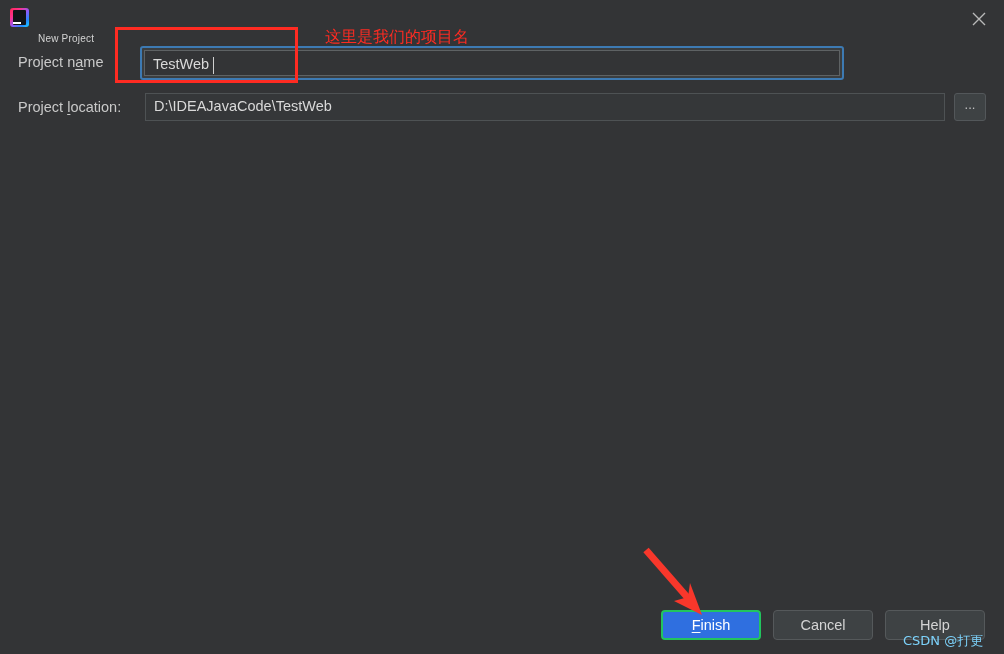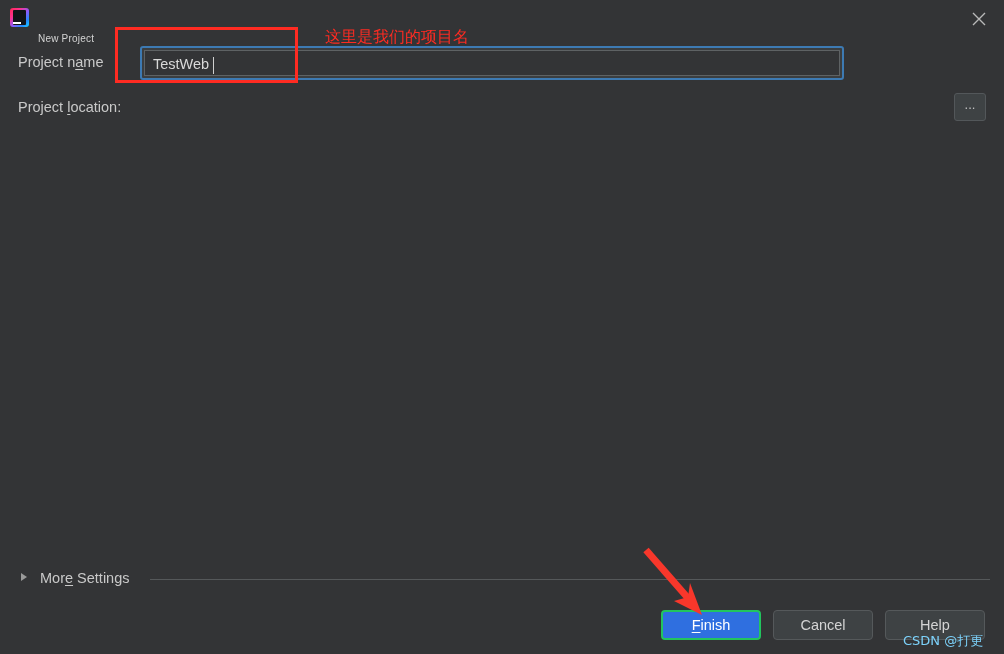--- a/index.html
+++ b/index.html
@@ -276,28 +276,26 @@
 
   <div id="project-name-wrap">
     <div id="project-name-inner">
       <div id="project-name-value">TestWeb</div>
       <div id="caret"></div>
     </div>
   </div>
 
   <div class="form-label" id="label-project-location"><span>Project </span><span class="mn">l</span><span>ocation:</span></div>
 
+  <div id="project-location-field">
+    <div id="project-location-value">D:\IDEAJavaCode\TestWeb</div>
+  </div>
 
   <div id="browse-button">...</div>
 
-  <div id="more-settings-row">
-    <div id="more-settings-triangle"></div>
-    <div id="more-settings-label"><span>Mor</span><span class="mn">e</span><span> Settings</span></div>
-    <div id="more-settings-divider"></div>
-  </div>
 
 
   <div id="btn-finish"><span class="mn">F</span><span>inish</span></div>
 
   <div class="btn" id="btn-cancel">Cancel</div>
 
   <div class="btn" id="btn-help">Help</div>
 
   <div id="annotation-box"></div>
   <div id="annotation-text">这里是我们的项目名</div>

